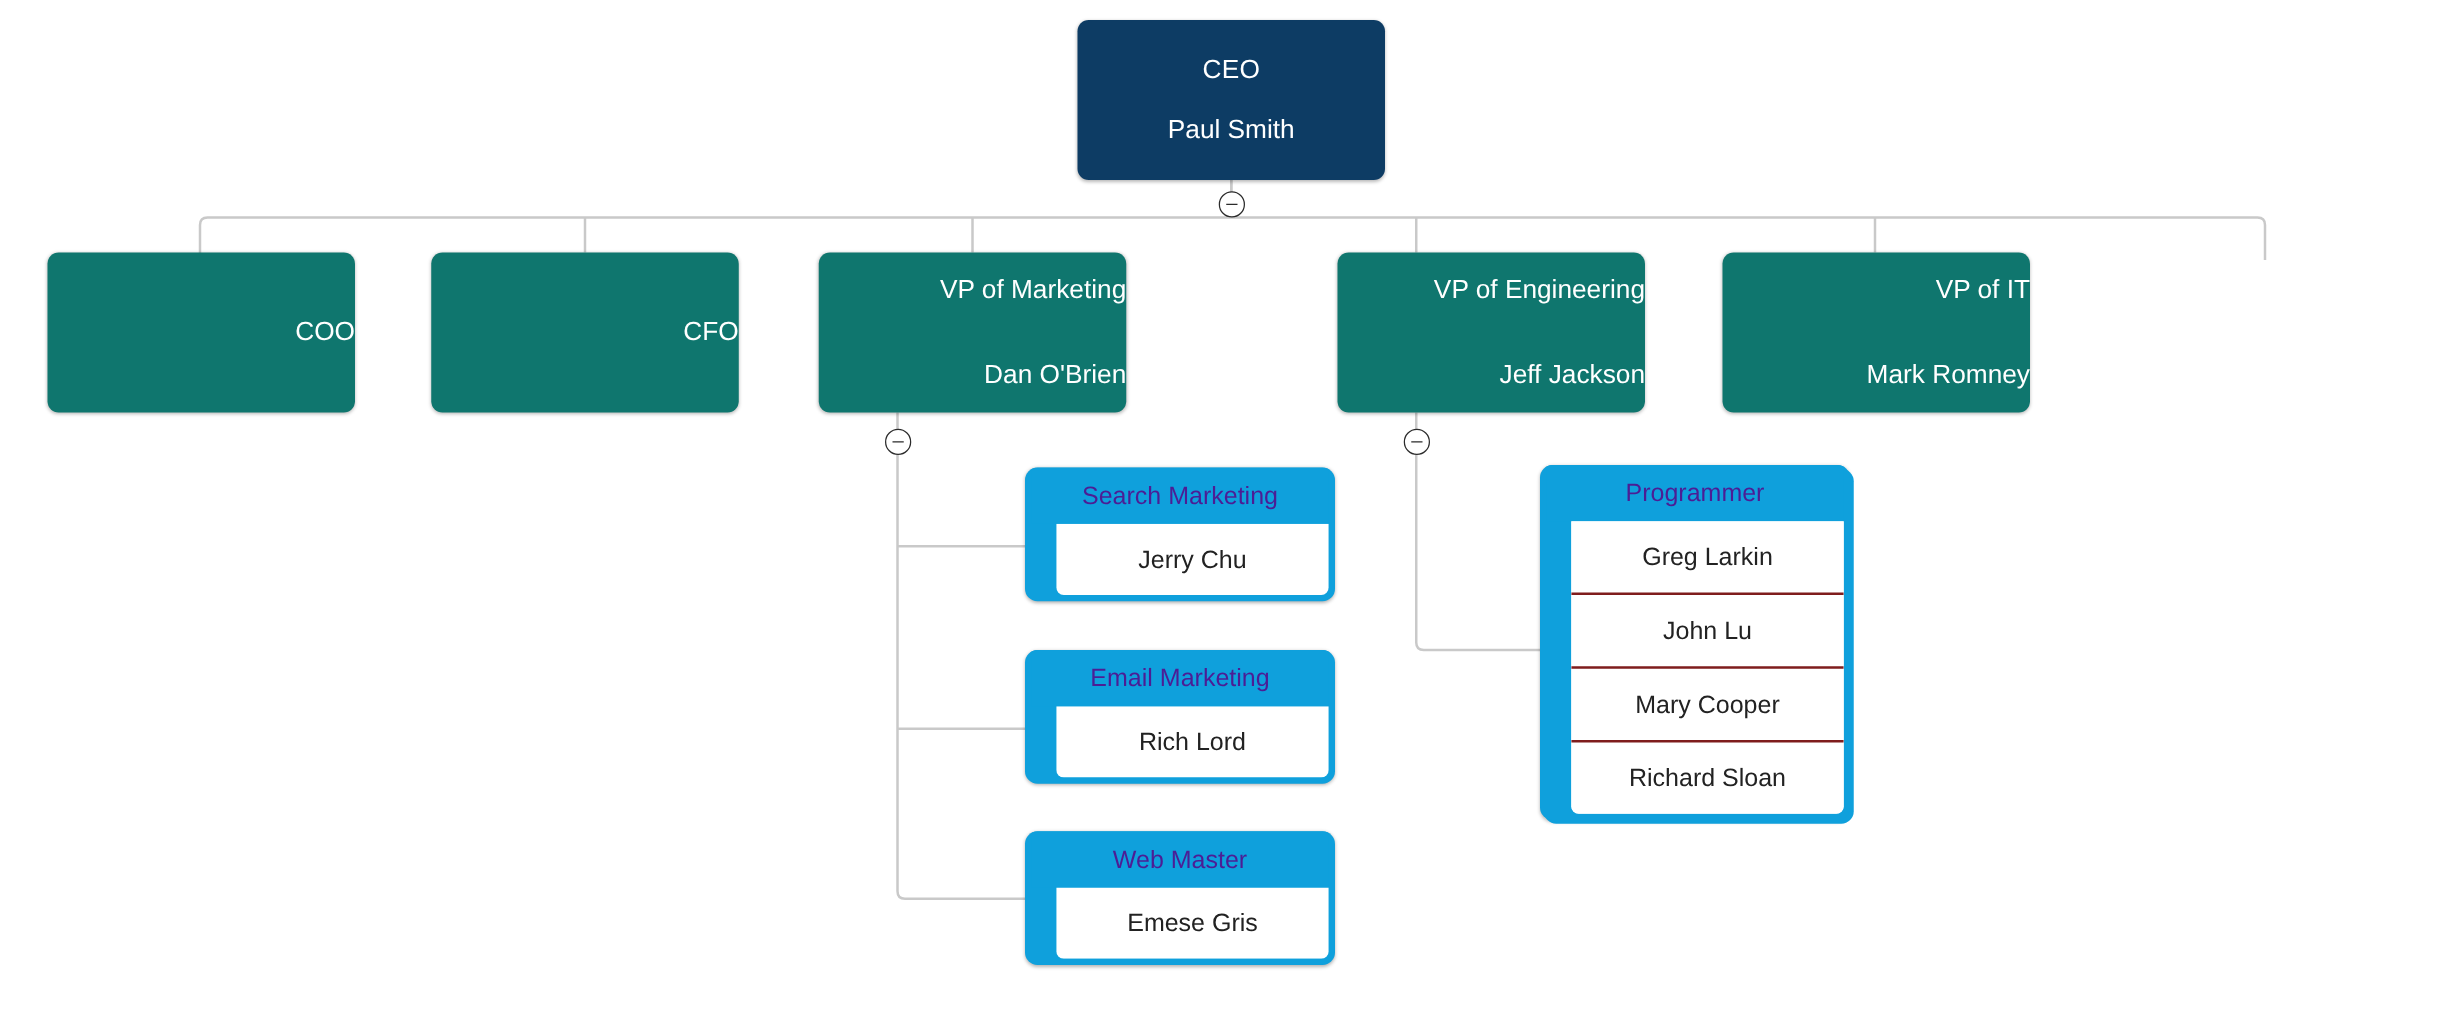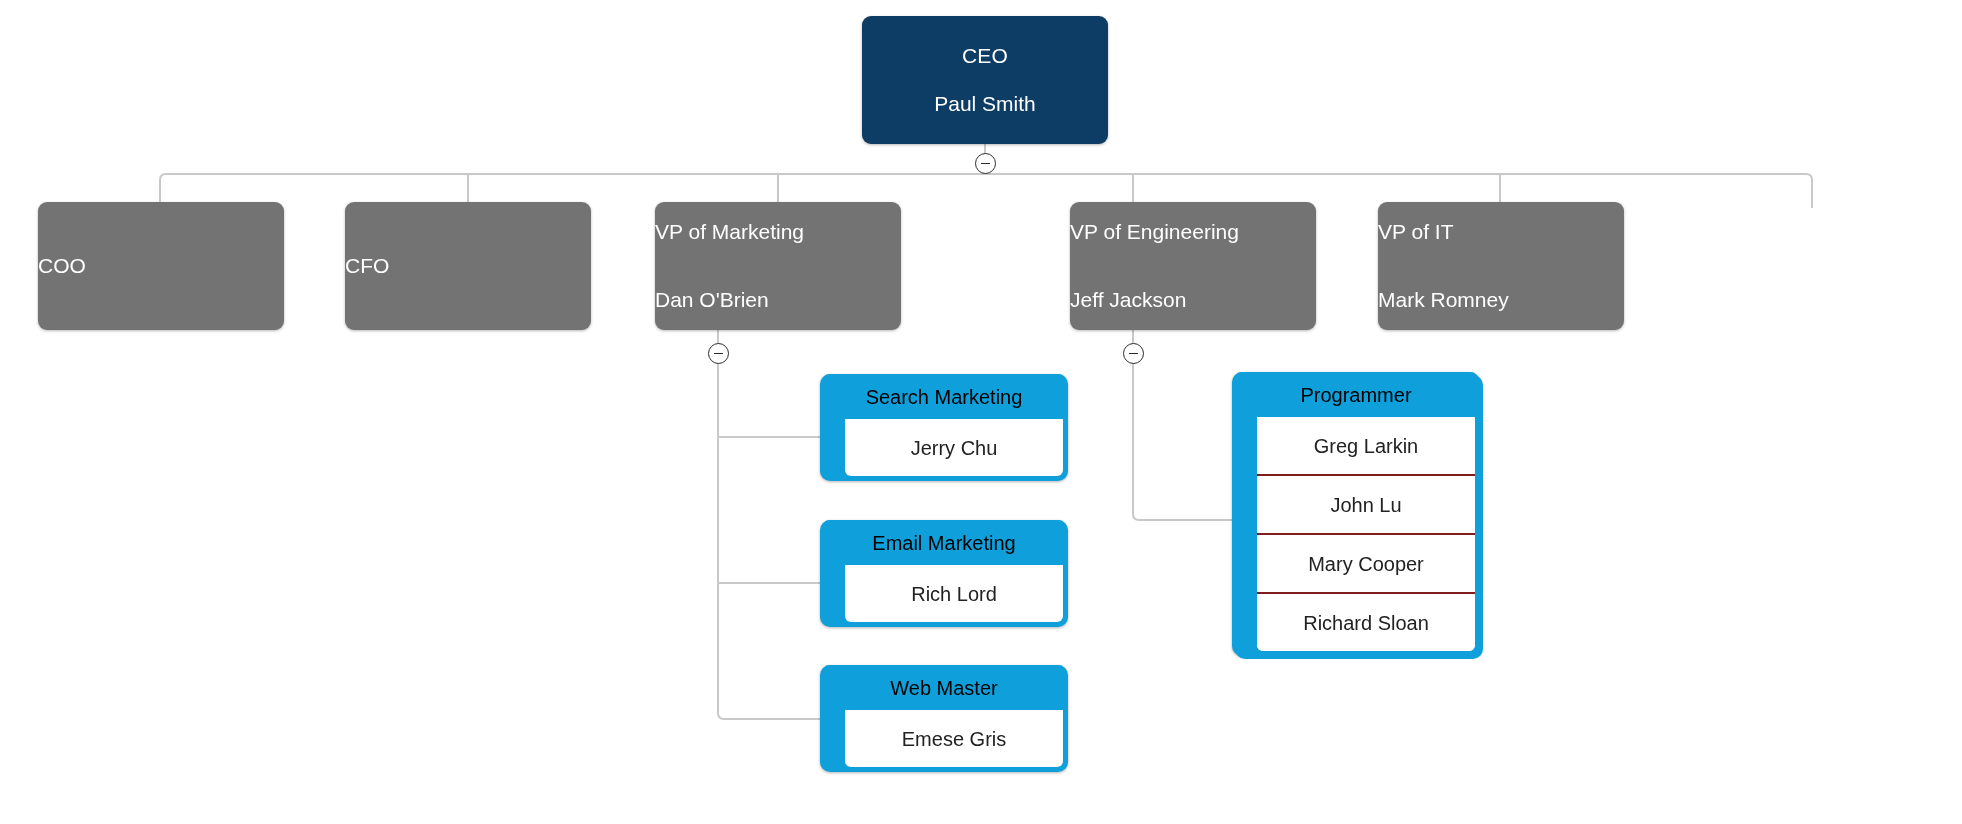--- a/index.html
+++ b/index.html
@@ -52,25 +52,25 @@
     font-size: 21px;
     line-height: 26px;
     margin-top: 22px;
   }
 
   
   .node-vp {
     position: absolute;
     box-sizing: border-box;
     border-radius: 9px;
-    background: #737373;
+    background: #0f766e;
     color: #ffffff;
     display: flex;
     flex-direction: column;
-    align-items: flex-start;
+    align-items: flex-end;
     justify-content: center;
     box-shadow: 0 1px 3px rgba(0,0,0,0.28);
     gap: 20px;
   }
   .node-vp.no-person {
     justify-content: center;
   }
   .node-vp .node-title {
     font-size: 21px;
     line-height: 26px;
@@ -89,21 +89,21 @@
     background: #0fa0dc;
     box-shadow: 0 1px 3px rgba(0,0,0,0.30);
     overflow: hidden;
     padding: 0 5px 5px 5px;
   }
   .node-team .team-title {
     height: 45px;
     display: flex;
     align-items: center;
     justify-content: center;
-    color: #000000;
+    color: #4c1d95;
     font-size: 20px;
     line-height: 24px;
     background: #0fa0dc;
   }
   .node-team .team-members {
     background: #ffffff;
     border-radius: 0 0 6px 6px;
     overflow: hidden;
     margin-left: 20px;
   }

